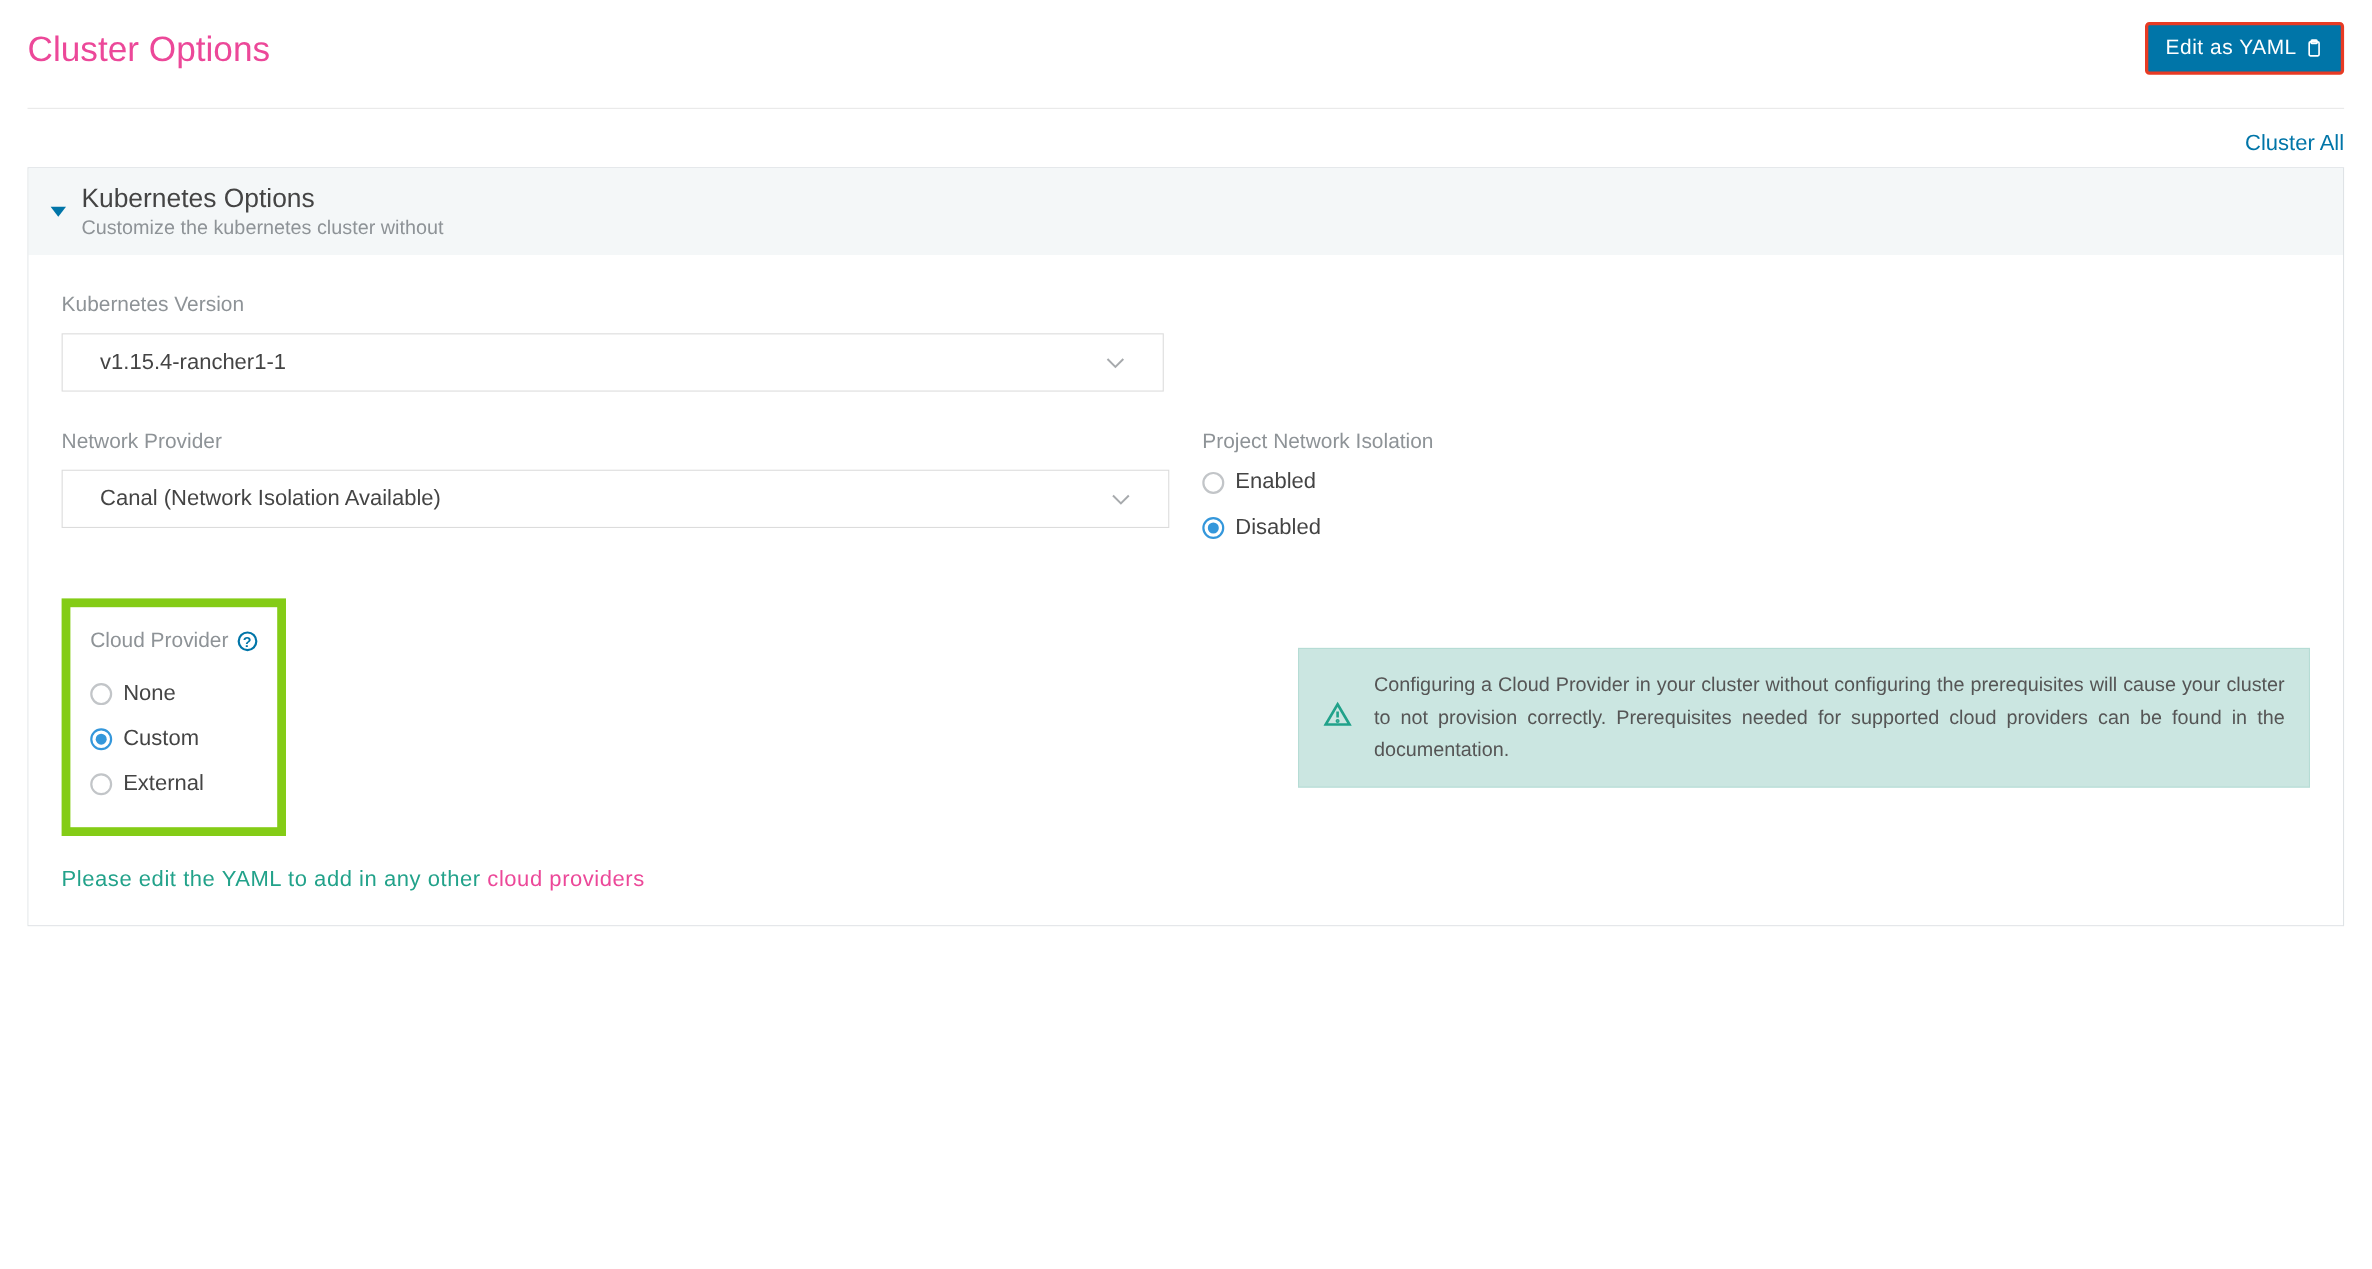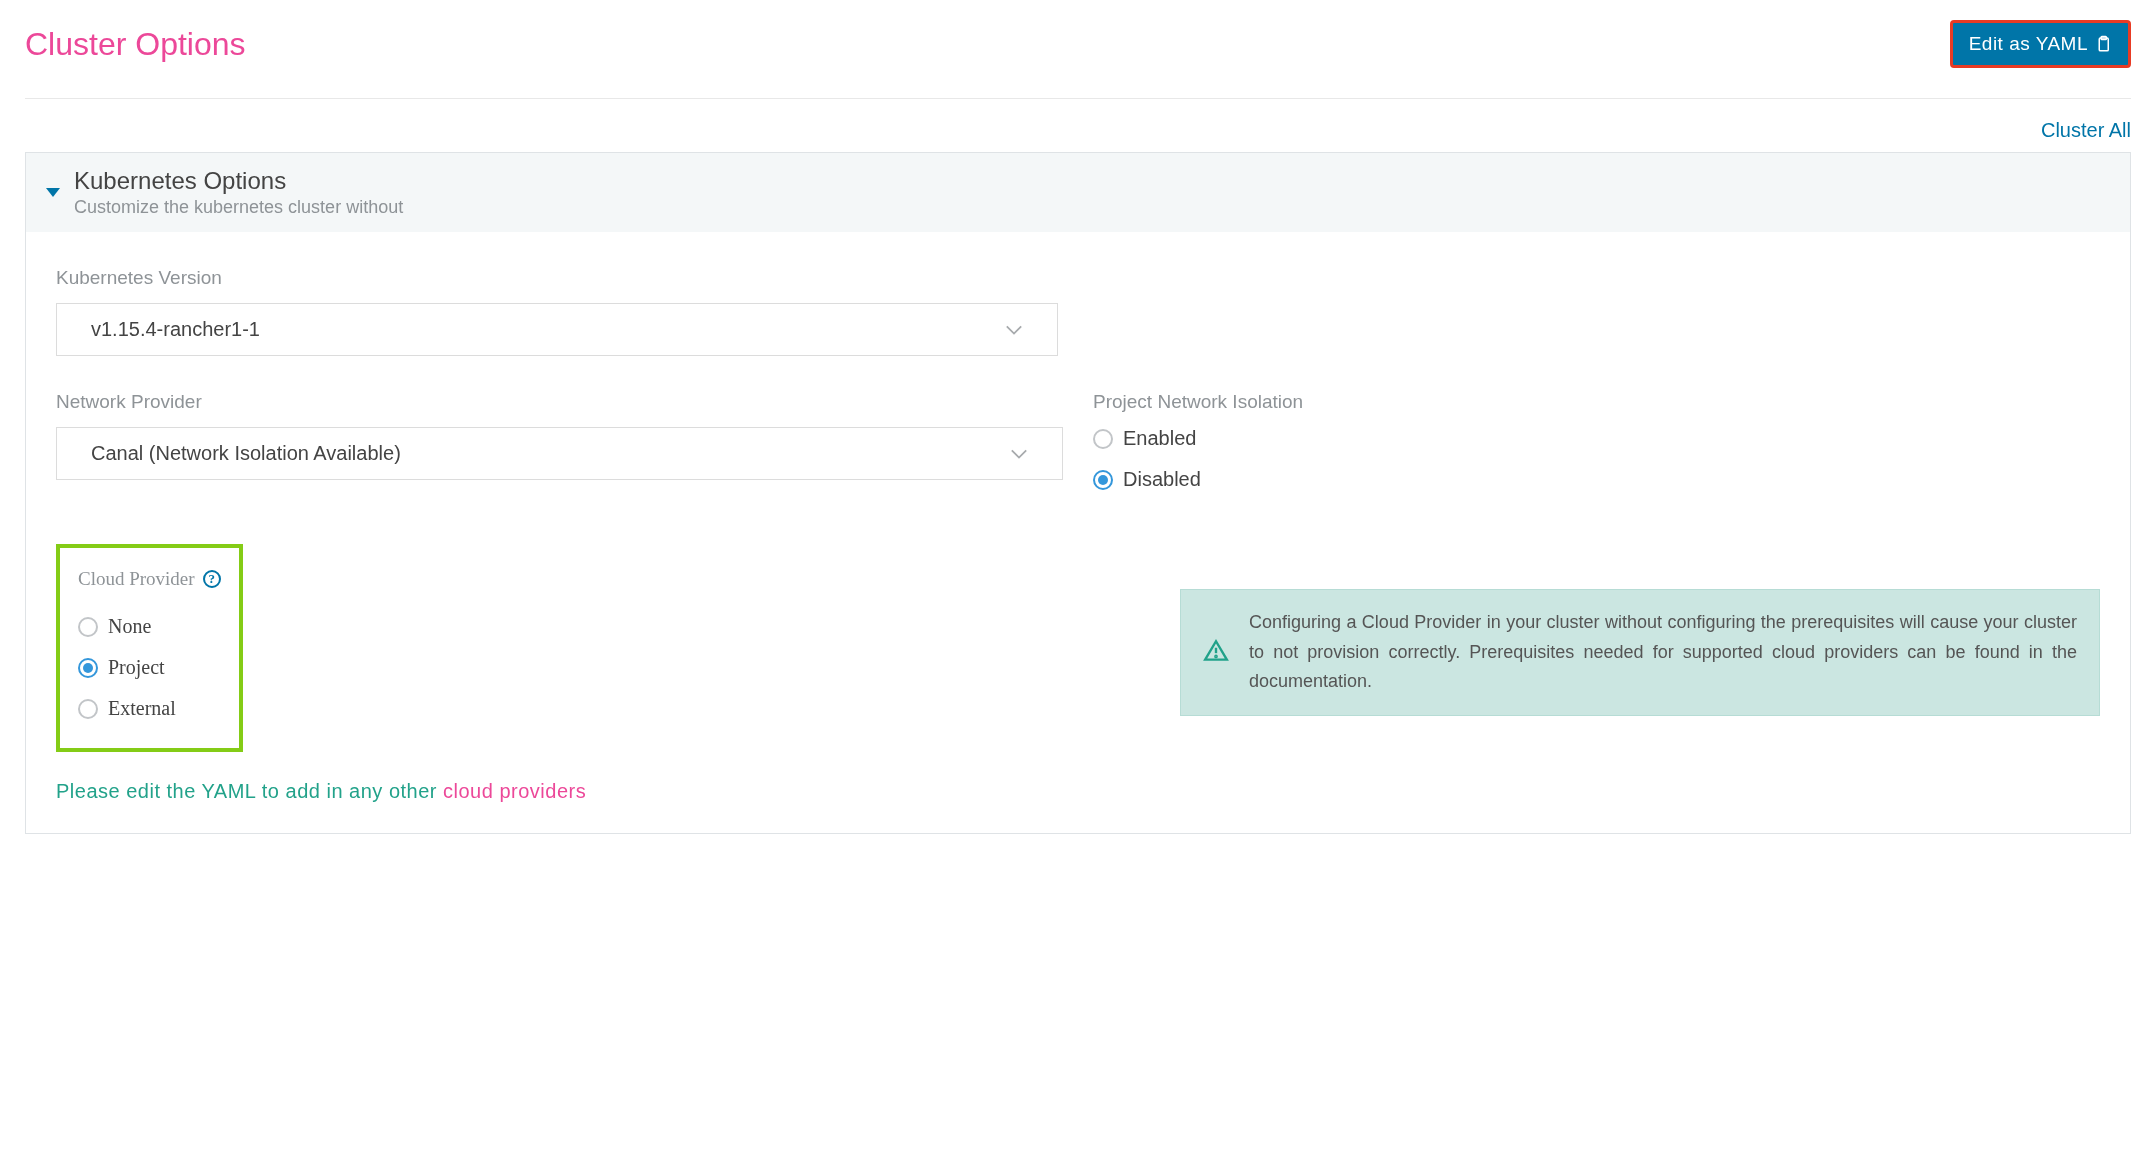--- a/index.html
+++ b/index.html
@@ -147,24 +147,23 @@
     .radio-circle.selected {
       border-color: #3497db;
     }
     .radio-dot {
       width: 10px;
       height: 10px;
       background: #3497db;
       border-radius: 50%;
     }
     .highlight-box {
-      border: 4px solid #84cc16;
+      border: 8px solid #84cc16;
       padding: 20px 18px 10px 18px;
       display: inline-block;
-      font-family: Liberation Serif, serif;
     }
     .cloud-label-row {
       display: flex;
       align-items: center;
       gap: 8px;
       margin-bottom: 25px;
     }
     .cloud-label {
       font-size: 19px;
       color: #8e9397;
@@ -307,21 +306,21 @@
             <span class="help-icon">?</span>
           </div>
           <div class="radio-option">
             <span class="radio-circle"></span>
             <span>None</span>
           </div>
           <div class="radio-option">
             <span class="radio-circle selected">
                 <span class="radio-dot"></span>
               </span>
-            <span>Project</span>
+            <span>Custom</span>
           </div>
           <div class="radio-option">
             <span class="radio-circle"></span>
             <span>External</span>
           </div>
         </div>
       </div>
 
       <div class="cloud-right">
         <div class="alert-box">

